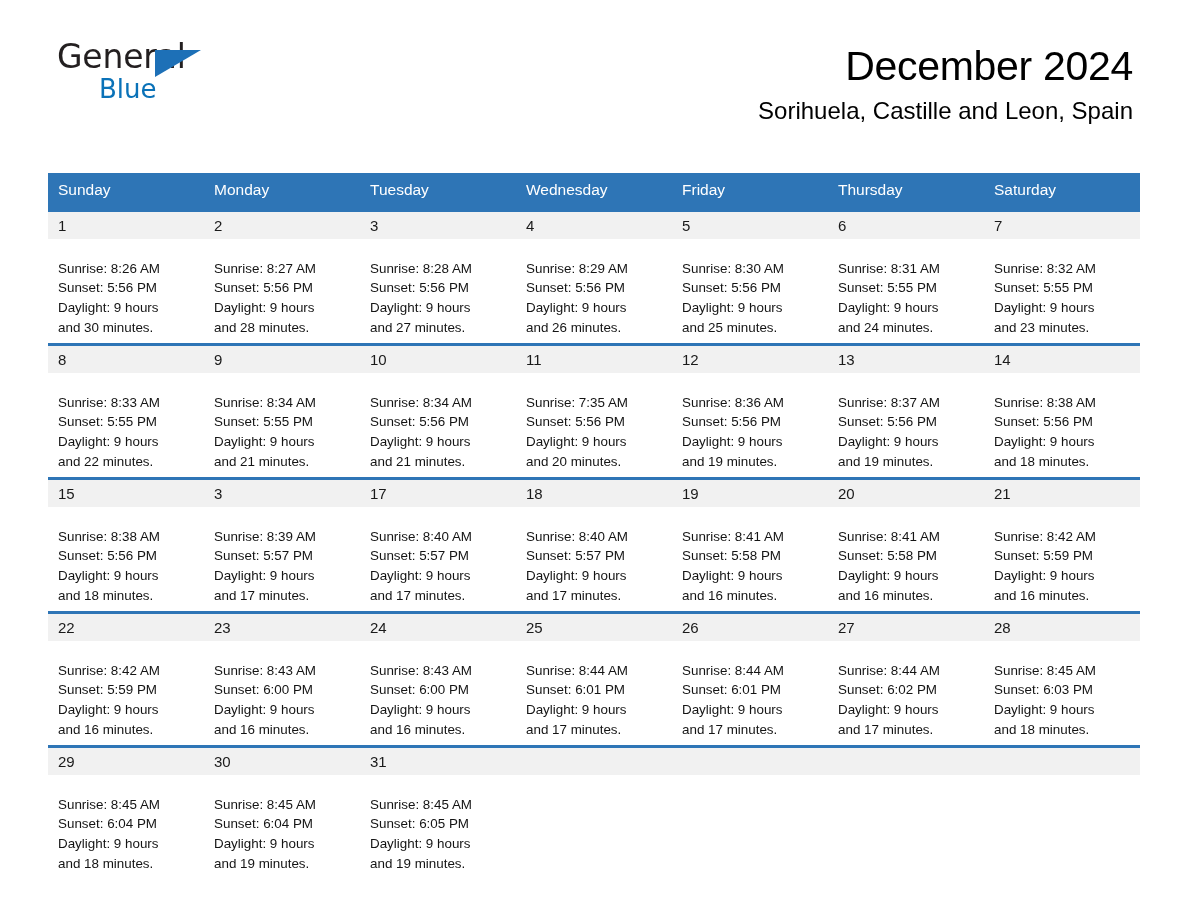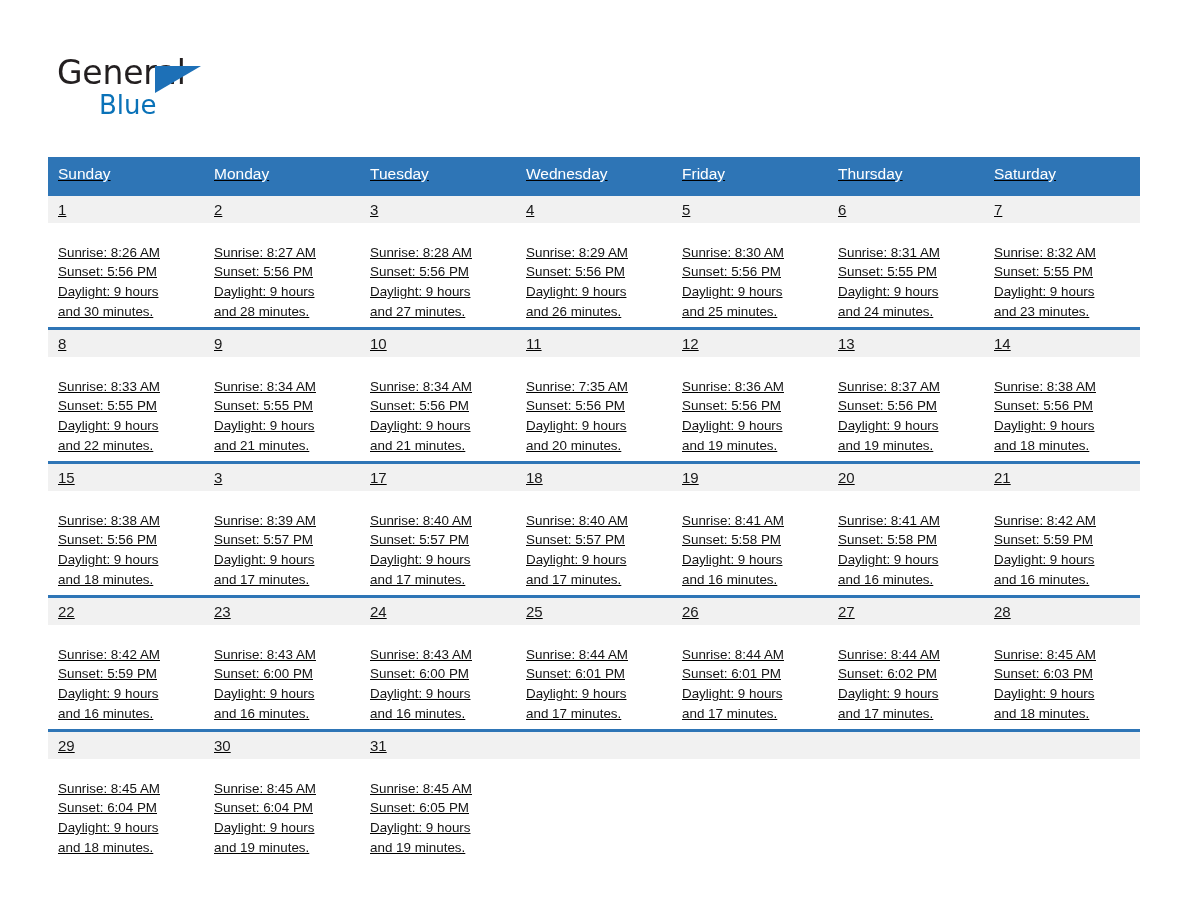--- a/index.html
+++ b/index.html
@@ -25,21 +25,21 @@
 
   
   .masthead {
     position: relative;
     height: 112px;
     padding: 44px 48px 0 48px;
   }
   .brand {
     position: absolute;
     left: 57px;
-    top: 56px;
+    top: 40px;
     width: 200px;
     height: 66px;
     line-height: 1;
   }
   .brand-general {
     font-size: 33px;
     color: #231f20;
     letter-spacing: -0.2px;
     font-family: "DejaVu Sans", sans-serif;
     font-weight: 400;
@@ -84,23 +84,22 @@
     font-weight: 400;
     color: #000;
     margin-top: 9px;
     white-space: nowrap;
   }
 
   
   .calendar {
     position: absolute;
     left: 48px;
-    top: 157px;
+    top: 173px;
     width: 1092px;
-    text-decoration: underline;
   }
   .weekdays {
     display: grid;
     grid-template-columns: repeat(7, 1fr);
     background: #2e75b6;
   }
   .weekday {
     color: #ffffff;
     font-size: 15.5px;
     padding: 8px 0 9px 10px;
@@ -140,20 +139,24 @@
 <div class="page">
 
   <div class="masthead">
 
     <div class="brand">
       <span class="brand-general">General</span>
       <span class="brand-flag"></span>
       <span class="brand-blue">Blue</span>
     </div>
 
+    <div class="title-block">
+      <div class="cal-title">December 2024</div>
+      <div class="cal-subtitle">Sorihuela, Castille and Leon, Spain</div>
+    </div>
 
   </div>
 
   <div class="calendar">
 
     <div class="weekdays">
       <div class="weekday">Sunday</div>
       <div class="weekday">Monday</div>
       <div class="weekday">Tuesday</div>
       <div class="weekday">Wednesday</div>

